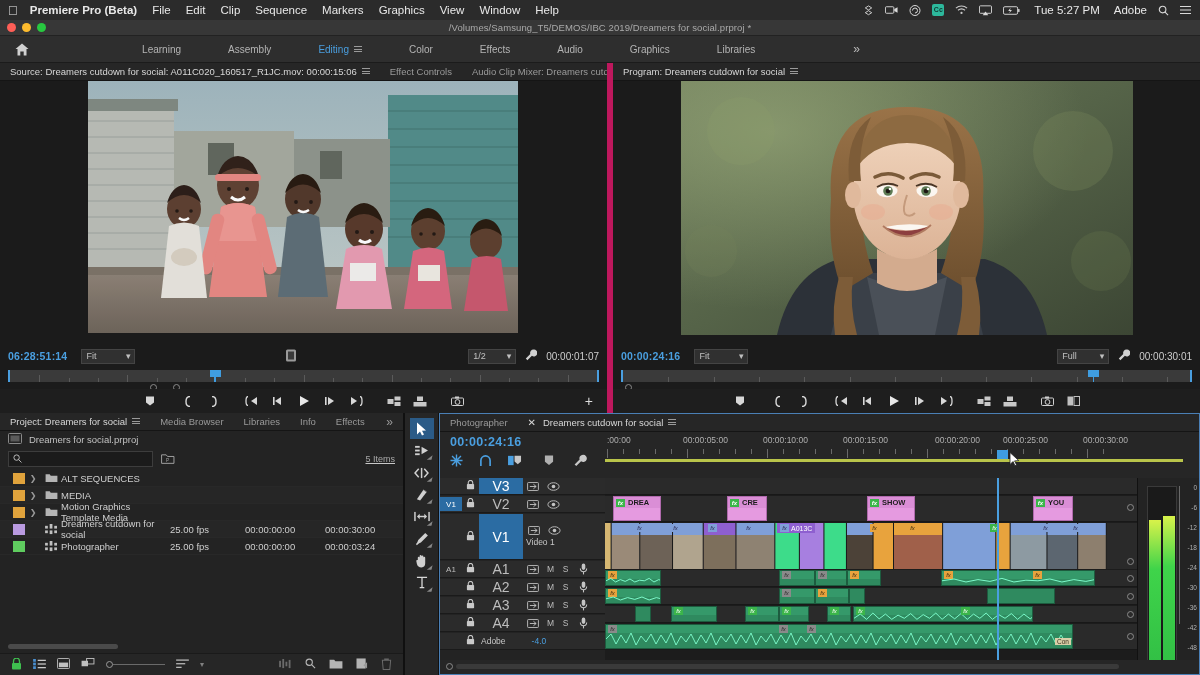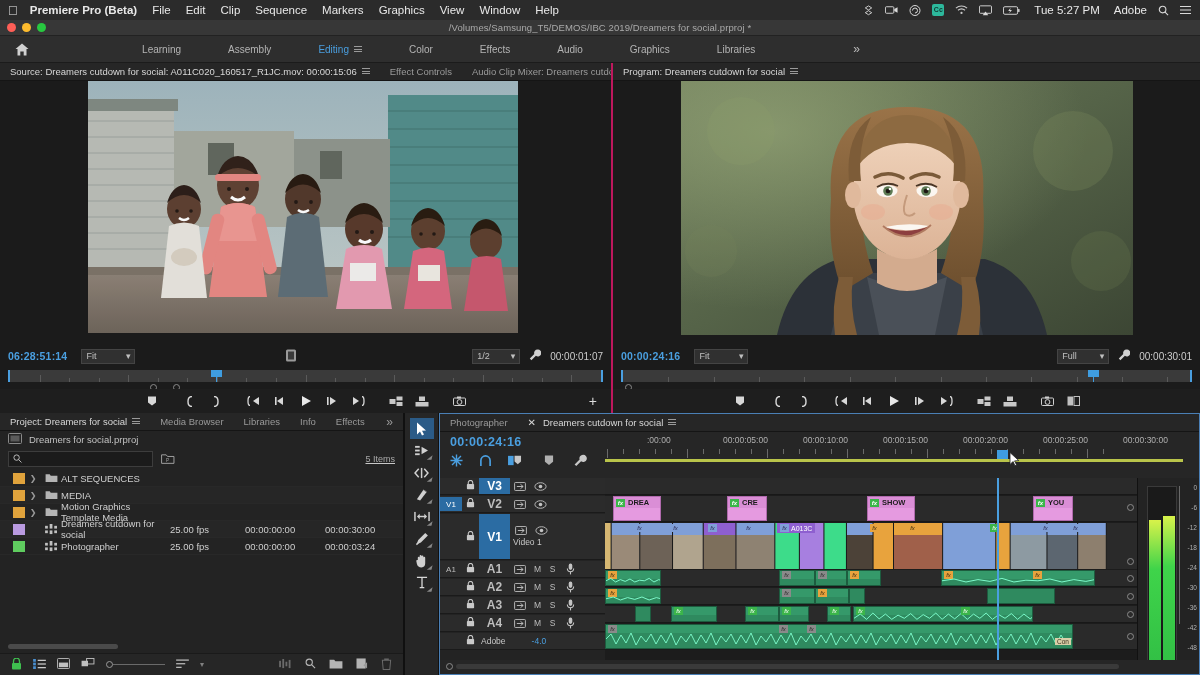--- a/index.html
+++ b/index.html
@@ -40,21 +40,21 @@
     border-bottom:1px solid #151515; overflow:hidden; }
   .ptab { font-size:9.5px; color:#9a9a9a; padding:0 10px; height:18px;
     display:flex; align-items:center; gap:5px; white-space:nowrap; }
   .ptab.active { color:#d8d8d8; border-bottom:1.5px solid #cfcfcf; }
   .hamb { display:inline-block; width:8px; }
   .hamb i { display:block; height:1px; background:#9a9a9a; margin:1.5px 0; }
 
   
   #mon-row { display:flex; height:350px; }
   .monitor { background:#1b1b1b; display:flex; flex-direction:column; }
-  #src-mon { width:613px; border-right:2px solid #be185d; }
+  #src-mon { width:613px; border-right:6px solid #be185d; }
   #pgm-mon { width:587px; }
   .mon-video { flex:1; position:relative; overflow:hidden;
     display:flex; align-items:center; justify-content:center; background:#1b1b1b; }
 
   
   #src-img { position:absolute; left:88px; top:0; width:430px; height:252px; overflow:hidden; }
   
   #pgm-img { position:absolute; left:68px; top:0; width:452px; height:254px; overflow:hidden; }
 
   .mon-tc { height:22px; display:flex; align-items:center; padding:0 8px;
@@ -133,39 +133,39 @@
 
   
   #tl-panel { flex:1; background:#232323; display:flex; flex-direction:column;
     border:1px solid #4a7fb5; }
   #tl-head { height:46px; background:#262626; position:relative; flex:0 0 46px; }
   #tl-tc { position:absolute; left:10px; top:3px; color:#4a9fe0; font-weight:bold;
     font-size:12.5px; letter-spacing:.3px; }
   #tl-sicons { position:absolute; left:10px; top:22px; display:flex; gap:16px;
     align-items:center; }
   #tl-ruler { position:absolute; left:165px; right:0; top:0; height:46px; }
-  .rlabel { position:absolute; top:3px; font-size:8.5px; color:#b0b0b0;margin-left:40px; }
+  .rlabel { position:absolute; top:3px; font-size:8.5px; color:#b0b0b0; }
   .rtick { position:absolute; top:17px; width:1px; background:#6a6a6a; }
   #tl-yellowbar { position:absolute; left:0; right:16px; top:27px; height:3px; background:#b9c44a; }
   #tl-cti { position:absolute; top:18px; width:11px; }
   #tl-cti b { display:block; width:11px; height:9px; background:#3f9de0; }
 
   #tl-body { flex:1; display:flex; position:relative; overflow:hidden; }
   #tl-tracks { width:165px; background:#232323; flex:0 0 165px; }
   #tl-clips { flex:1; position:relative; background:#1c1c1c; }
 
   .trk { position:absolute; left:0; right:0; background:#2b2b2b;
     border-bottom:1px solid #1a1a1a; display:flex; align-items:center; font-size:8.5px;
     color:#bdbdbd; }
   .tgt { width:22px; height:14px; display:flex; align-items:center; justify-content:center;
     font-size:8px; }
   .tgt.on { background:#2b6ca3; color:#fff; }
   .lock { width:17px; text-align:center; color:#c9c9c9; font-size:9px; }
-  .tname { width:31px; height:100%; display:flex; align-items:center; justify-content:center;
-    font-size:12px;font-weight:bold; }
+  .tname { width:44px; height:100%; display:flex; align-items:center; justify-content:center;
+    font-size:14px; }
   .tname.sel { background:#2b6ca3; color:#fff; }
   .ticon { width:20px; display:flex; align-items:center; justify-content:center; color:#c4c4c4; }
   .tms { width:15px; text-align:center; color:#bdbdbd; font-size:8.5px; }
 
   .clip { position:absolute; overflow:hidden; }
   .tclip { background:#e59ae0; border:1px solid #b06aad; }
   .tclip .lbl { background:#da8ed6; height:11px; display:flex; align-items:center; gap:3px;
     padding-left:2px; font-size:7.5px; color:#1b1b1b; font-weight:bold; }
   .fx { width:9px; height:8px; background:#3bb54a; color:#fff; font-size:6px;
     display:flex; align-items:center; justify-content:center; font-style:italic;
@@ -1056,21 +1056,21 @@
           <svg width="13" height="13" viewBox="0 0 13 13">
               <path d="M9 0.8 a3.6 3.6 0 0 0 -3.4 4.8 L0.6 10.4 l1.7 1.7 l4.8 -4.8 a3.6 3.6 0 1 0 1.9 -6.5 Z" fill="#c8c8c8"></path>
             </svg></span>
       </span>
 
       <div id="tl-ruler">
         <span class="rlabel" style="left:2px">:00:00</span>
         <span class="rlabel" style="left:78px">00:00:05:00</span>
         <span class="rlabel" style="left:158px">00:00:10:00</span>
         <span class="rlabel" style="left:238px">00:00:15:00</span>
-        <span class="rlabel" style="left:318px">00:00:20:00</span>
+        <span class="rlabel" style="left:330px">00:00:20:00</span>
         <span class="rlabel" style="left:398px">00:00:25:00</span>
         <span class="rlabel" style="left:478px">00:00:30:00</span>
         <span class="rtick" style="left:2px;height:9px"></span>
           <span class="rtick" style="left:18px;height:5px"></span>
         <span class="rtick" style="left:34px;height:5px"></span>
           <span class="rtick" style="left:50px;height:5px"></span>
         <span class="rtick" style="left:66px;height:5px"></span>
           <span class="rtick" style="left:82px;height:9px"></span>
         <span class="rtick" style="left:98px;height:5px"></span>
           <span class="rtick" style="left:114px;height:5px"></span>

